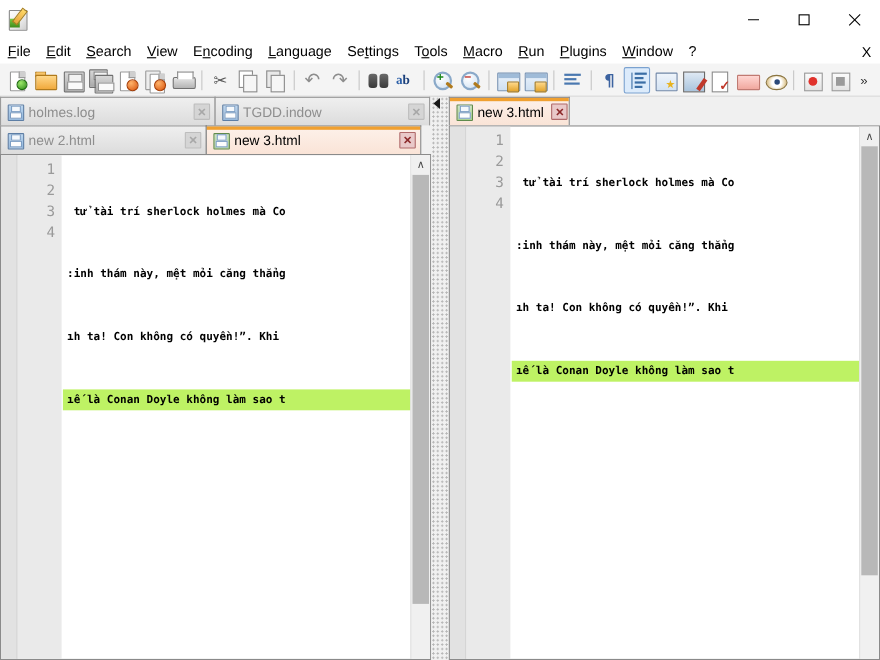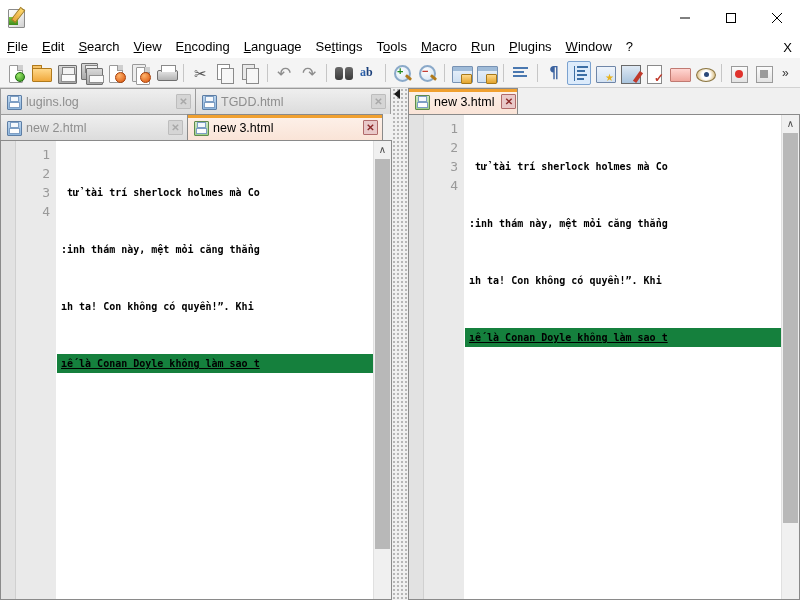--- a/index.html
+++ b/index.html
@@ -247,21 +247,21 @@
   .gutter-num .ln{
     position:absolute;right:6px;font-size:13px;color:#9a9a9a;
     font-family:"DejaVu Sans Mono",monospace;line-height:19px;
   }
   .code{
     position:absolute;left:56px;top:0;right:17px;bottom:0;
     font-family:"DejaVu Sans Mono",monospace;font-size:10px;font-weight:bold;
     color:#000;line-height:19px;white-space:pre;overflow:hidden;
   }
   .code .row{height:19px;padding-left:4px;box-sizing:border-box;}
-  .code .row.hl{background:#15803d;text-decoration:underline;}
+  .code .row.hl{background:#bef264;}
   .vscroll{
     position:absolute;right:0;top:0;bottom:0;width:17px;background:#f0f0f0;
     border-left:1px solid #e0e0e0;
   }
   .vscroll .up{
     position:absolute;left:0;right:0;top:0;height:17px;
     display:flex;align-items:center;justify-content:center;
     font-size:10px;color:#4a4a4a;background:#f0f0f0;
   }
   .vscroll .thumb{
@@ -473,30 +473,30 @@
 
   <div class="pane pane-left">
 
     <div class="tabrow">
       <div class="tab inactive" style="width:196px">
         <div class="tab-disk">
             <div class="body"></div>
             <div class="sh"></div>
             <div class="lb"></div>
           </div>
-        <div class="tab-label">lugins.log</div>
+        <div class="tab-label">holmes.log</div>
         <div class="tab-x" style="margin-left:auto">✕</div>
       </div>
       <div class="tab inactive" style="width:196px">
         <div class="tab-disk">
             <div class="body"></div>
             <div class="sh"></div>
             <div class="lb"></div>
           </div>
-        <div class="tab-label">TGDD.html</div>
+        <div class="tab-label">TGDD.indow</div>
         <div class="tab-x" style="margin-left:auto">✕</div>
       </div>
     </div>
 
     <div class="tabrow">
       <div class="tab inactive" style="width:188px">
         <div class="tab-disk">
             <div class="body"></div>
             <div class="sh"></div>
             <div class="lb"></div>

